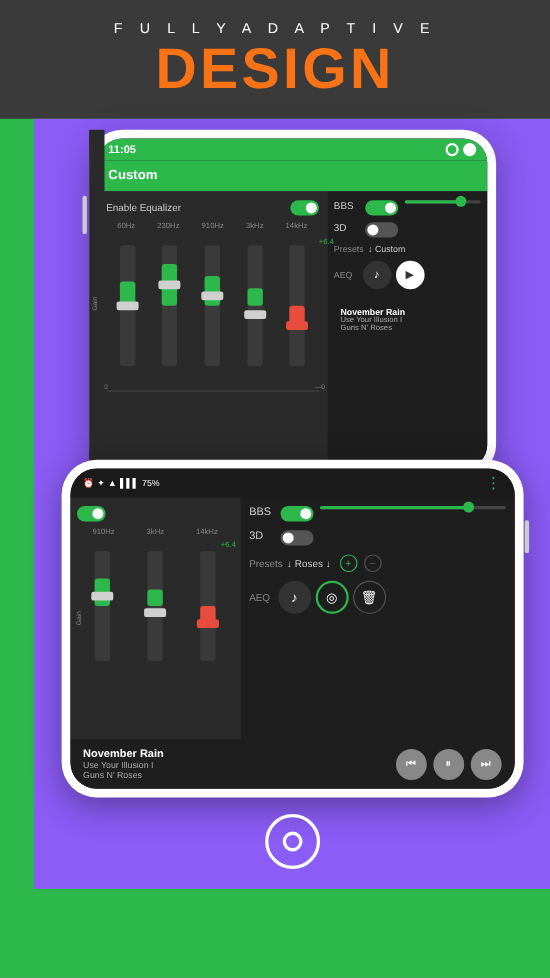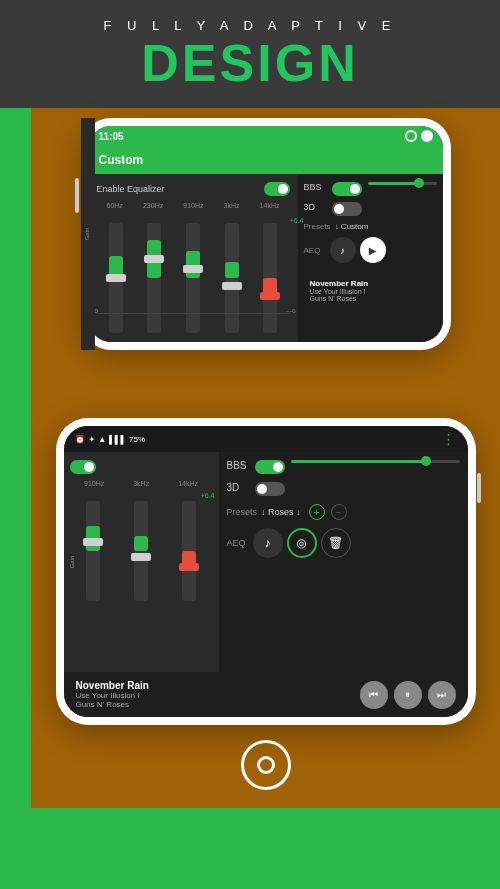--- a/index.html
+++ b/index.html
@@ -19,30 +19,30 @@
       padding: 18px 20px 16px;
     }
     .header-subtitle {
       color: #ffffff;
       font-size: 13px;
       letter-spacing: 6px;
       font-weight: 400;
       margin-bottom: 2px;
     }
     .header-title {
-      color: #22c55e;
+      color: #f97316;
       font-size: 52px;
       font-weight: 900;
       letter-spacing: 3px;
       line-height: 1.1;
     }
 
     
     .green-bg {
-      background-color: #a16207;
+      background-color: #8b5cf6;
       position: relative;
       height: 700px;
       margin-left: 31px;
     }
 
     
     .phone-top {
       position: absolute;
       top: 10px;
       left: 50%;
@@ -92,21 +92,21 @@
       padding: 4px 10px 6px;
     }
     .app-name {
       color: white;
       font-size: 12px;
       font-weight: bold;
     }
 
     .app-content {
       display: flex;
-      height: 168px;
+      height: 252px;
     }
 
     
     .eq-panel {
       background: #2a2a2a;
       flex: 1;
       padding: 8px;
       position: relative;
     }
 

